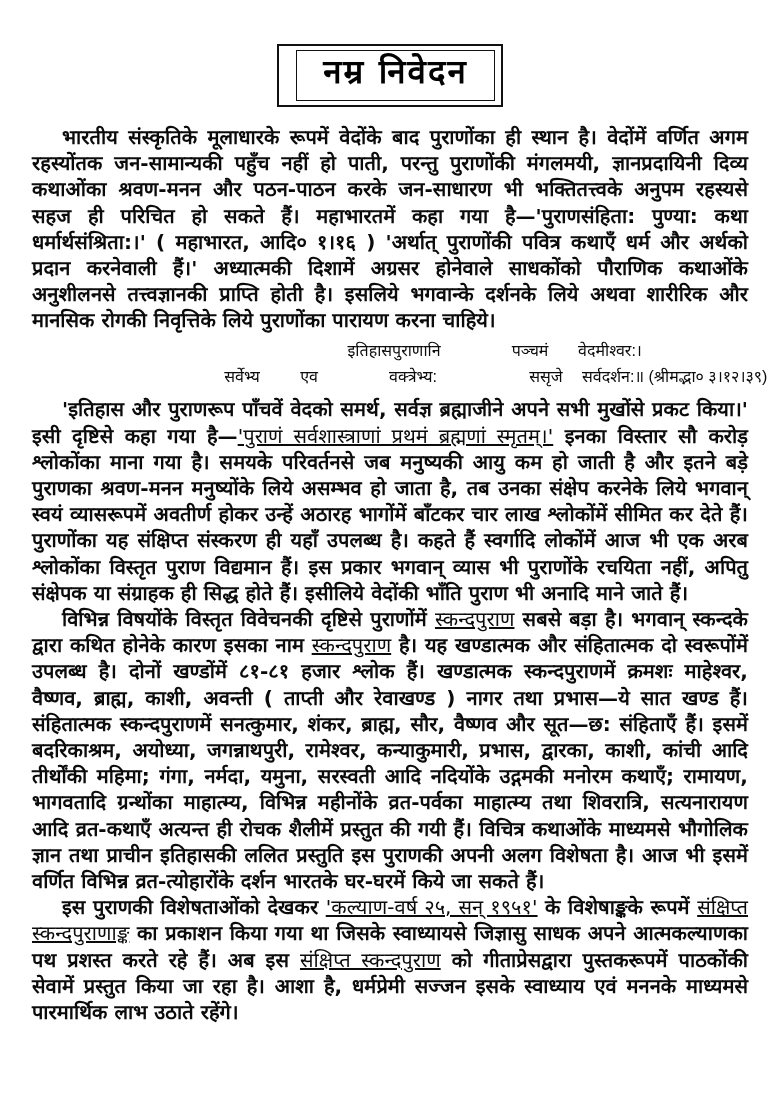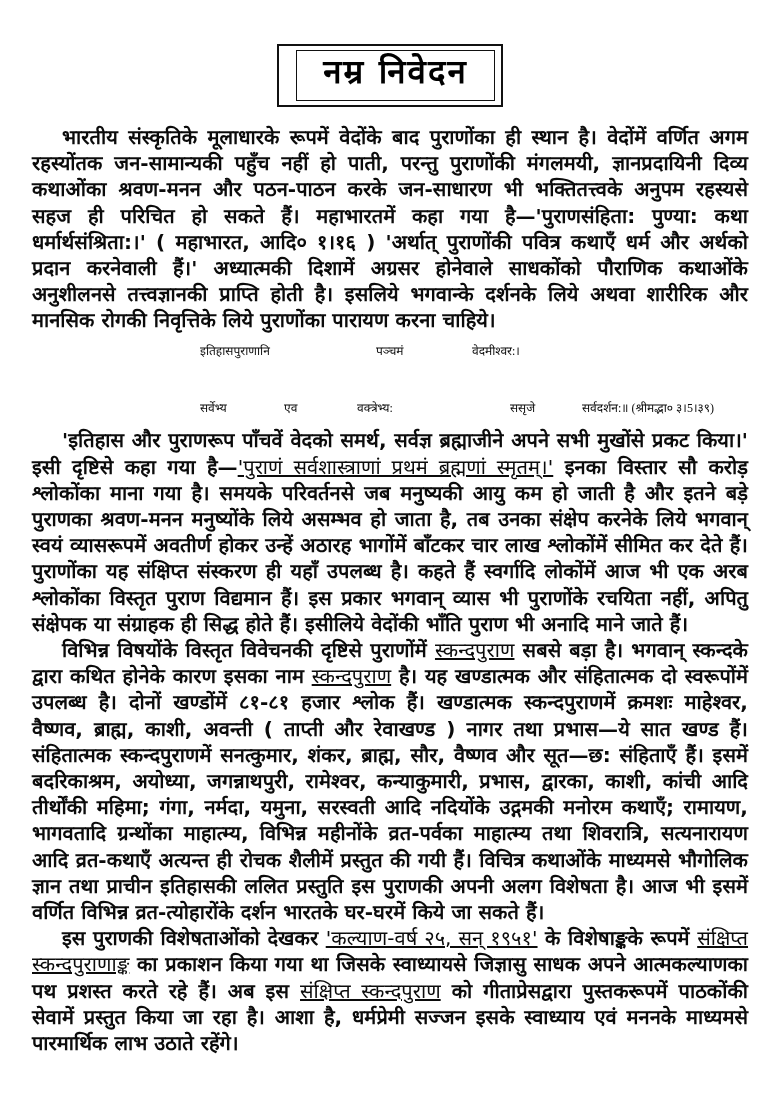--- a/index.html
+++ b/index.html
@@ -72,37 +72,38 @@
   p.para + p.para {
     margin-top: 0px;
   }
   .q-light {
     font-weight: 400;
     text-decoration: underline;
   }
   .verse-block {
     margin: 4px 0 6px 0;
     padding-left: 168px;
-    font-family: Liberation Serif, serif;
-    font-size: 12px;
+    font-family: Liberation Sans, sans-serif;
+    font-size: 16px;
     line-height: 26.4px;
     font-weight: 500;
     color: #0b0b0b;
     white-space: nowrap;
+    text-align: center;
   }
   .verse-line {
     display: block;
   }
   .verse-line .w {
     display: inline-block;
   }
   .verse-line-1 .w1 { min-width: 176px; }
   .verse-line-1 .w2 { min-width: 96px; }
   .verse-line-2 .w1 { min-width: 84px; }
-  .verse-line-2 .w2 { min-width: 50px; margin-top: 31px; }
+  .verse-line-2 .w2 { min-width: 50px; }
   .verse-line-2 .w3 { min-width: 112px; margin-left: 23px; }
   .verse-line-2 .w4 { min-width: 72px; margin-left: 41px; }
   .verse-ref {
     font-weight: 500;
   }
   .tight { letter-spacing: -0.2px; }
 </style>
 </head>
 <body>
 
@@ -119,21 +120,21 @@
   <div class="body-col">
 
     <p class="para indent">भारतीय संस्कृतिके मूलाधारके रूपमें वेदोंके बाद पुराणोंका ही स्थान है। वेदोंमें वर्णित अगम रहस्योंतक जन-सामान्यकी पहुँच नहीं हो पाती, परन्तु पुराणोंकी मंगलमयी, ज्ञानप्रदायिनी दिव्य कथाओंका श्रवण-मनन और पठन-पाठन करके जन-साधारण भी भक्तितत्त्वके अनुपम रहस्यसे सहज ही परिचित हो सकते हैं। महाभारतमें कहा गया है—'पुराणसंहिता: पुण्या: कथा धर्मार्थसंश्रिता:।' ( महाभारत, आदि० १।१६ ) 'अर्थात् पुराणोंकी पवित्र कथाएँ धर्म और अर्थको प्रदान करनेवाली हैं।' अध्यात्मकी दिशामें अग्रसर होनेवाले साधकोंको पौराणिक कथाओंके अनुशीलनसे तत्त्वज्ञानकी प्राप्ति होती है। इसलिये भगवान्के दर्शनके लिये अथवा शारीरिक और मानसिक रोगकी निवृत्तिके लिये पुराणोंका पारायण करना चाहिये।</p>
 
 
     <div class="verse-block">
       <span class="verse-line verse-line-1">
         <span class="w w1">इतिहासपुराणानि</span><span class="w w2">पञ्चमं</span><span class="w w3">वेदमीश्वर:।</span>
       </span>
       <span class="verse-line verse-line-2">
-        <span class="w w1">सर्वेभ्य</span><span class="w w2">एव</span><span class="w w3">वक्त्रेभ्य:</span><span class="w w4">ससृजे</span><span class="w w5">सर्वदर्शन:॥</span>&nbsp;<span class="verse-ref">(श्रीमद्भा० ३।5।३९)</span>
+        <span class="w w1">सर्वेभ्य</span><span class="w w2">एव</span><span class="w w3">वक्त्रेभ्य:</span><span class="w w4">ससृजे</span><span class="w w5">सर्वदर्शन:॥</span>&nbsp;<span class="verse-ref">(श्रीमद्भा० ३।१२।३९)</span>
       </span>
     </div>
 
     <p class="para indent"><span>'इतिहास और पुराणरूप पाँचवें वेदको समर्थ, सर्वज्ञ ब्रह्माजीने अपने सभी मुखोंसे प्रकट किया।' इसी दृष्टिसे कहा गया है—</span><span class="q-light">'पुराणं सर्वशास्त्राणां प्रथमं ब्रह्मणां स्मृतम्।'</span><span> इनका विस्तार सौ करोड़ श्लोकोंका माना गया है। समयके परिवर्तनसे जब मनुष्यकी आयु कम हो जाती है और इतने बड़े पुराणका श्रवण-मनन मनुष्योंके लिये असम्भव हो जाता है, तब उनका संक्षेप करनेके लिये भगवान् स्वयं व्यासरूपमें अवतीर्ण होकर उन्हें अठारह भागोंमें बाँटकर चार लाख श्लोकोंमें सीमित कर देते हैं। पुराणोंका यह संक्षिप्त संस्करण ही यहाँ उपलब्ध है। कहते हैं स्वर्गादि लोकोंमें आज भी एक अरब श्लोकोंका विस्तृत पुराण विद्यमान हैं। इस प्रकार भगवान् व्यास भी पुराणोंके रचयिता नहीं, अपितु संक्षेपक या संग्राहक ही सिद्ध होते हैं। इसीलिये वेदोंकी भाँति पुराण भी अनादि माने जाते हैं।</span></p>
 
     <p class="para indent"><span>विभिन्न विषयोंके विस्तृत विवेचनकी दृष्टिसे पुराणोंमें </span><span class="q-light">स्कन्दपुराण</span><span> सबसे बड़ा है। भगवान् स्कन्दके द्वारा कथित होनेके कारण इसका नाम </span><span class="q-light">स्कन्दपुराण</span><span> है। यह खण्डात्मक और संहितात्मक दो स्वरूपोंमें उपलब्ध है। दोनों खण्डोंमें ८१-८१ हजार श्लोक हैं। खण्डात्मक स्कन्दपुराणमें क्रमशः माहेश्वर, वैष्णव, ब्राह्म, काशी, अवन्ती ( ताप्ती और रेवाखण्ड ) नागर तथा प्रभास—ये सात खण्ड हैं। संहितात्मक स्कन्दपुराणमें सनत्कुमार, शंकर, ब्राह्म, सौर, वैष्णव और सूत—छ: संहिताएँ हैं। इसमें बदरिकाश्रम, अयोध्या, जगन्नाथपुरी, रामेश्वर, कन्याकुमारी, प्रभास, द्वारका, काशी, कांची आदि तीर्थोंकी महिमा; गंगा, नर्मदा, यमुना, सरस्वती आदि नदियोंके उद्गमकी मनोरम कथाएँ; रामायण, भागवतादि ग्रन्थोंका माहात्म्य, विभिन्न महीनोंके व्रत-पर्वका माहात्म्य तथा शिवरात्रि, सत्यनारायण आदि व्रत-कथाएँ अत्यन्त ही रोचक शैलीमें प्रस्तुत की गयी हैं। विचित्र कथाओंके माध्यमसे भौगोलिक ज्ञान तथा प्राचीन इतिहासकी ललित प्रस्तुति इस पुराणकी अपनी अलग विशेषता है। आज भी इसमें वर्णित विभिन्न व्रत-त्योहारोंके दर्शन भारतके घर-घरमें किये जा सकते हैं।</span></p>
 
     <p class="para indent tight"><span>इस पुराणकी विशेषताओंको देखकर </span><span class="q-light">'कल्याण-वर्ष २५, सन् १९५१'</span><span> के विशेषाङ्कके रूपमें </span><span class="q-light">संक्षिप्त स्कन्दपुराणाङ्क</span><span> का प्रकाशन किया गया था जिसके स्वाध्यायसे जिज्ञासु साधक अपने आत्मकल्याणका पथ प्रशस्त करते रहे हैं। अब इस </span><span class="q-light">संक्षिप्त स्कन्दपुराण</span><span> को गीताप्रेसद्वारा पुस्तकरूपमें पाठकोंकी सेवामें प्रस्तुत किया जा रहा है। आशा है, धर्मप्रेमी सज्जन इसके स्वाध्याय एवं मननके माध्यमसे पारमार्थिक लाभ उठाते रहेंगे।</span></p>
 
   </div>

